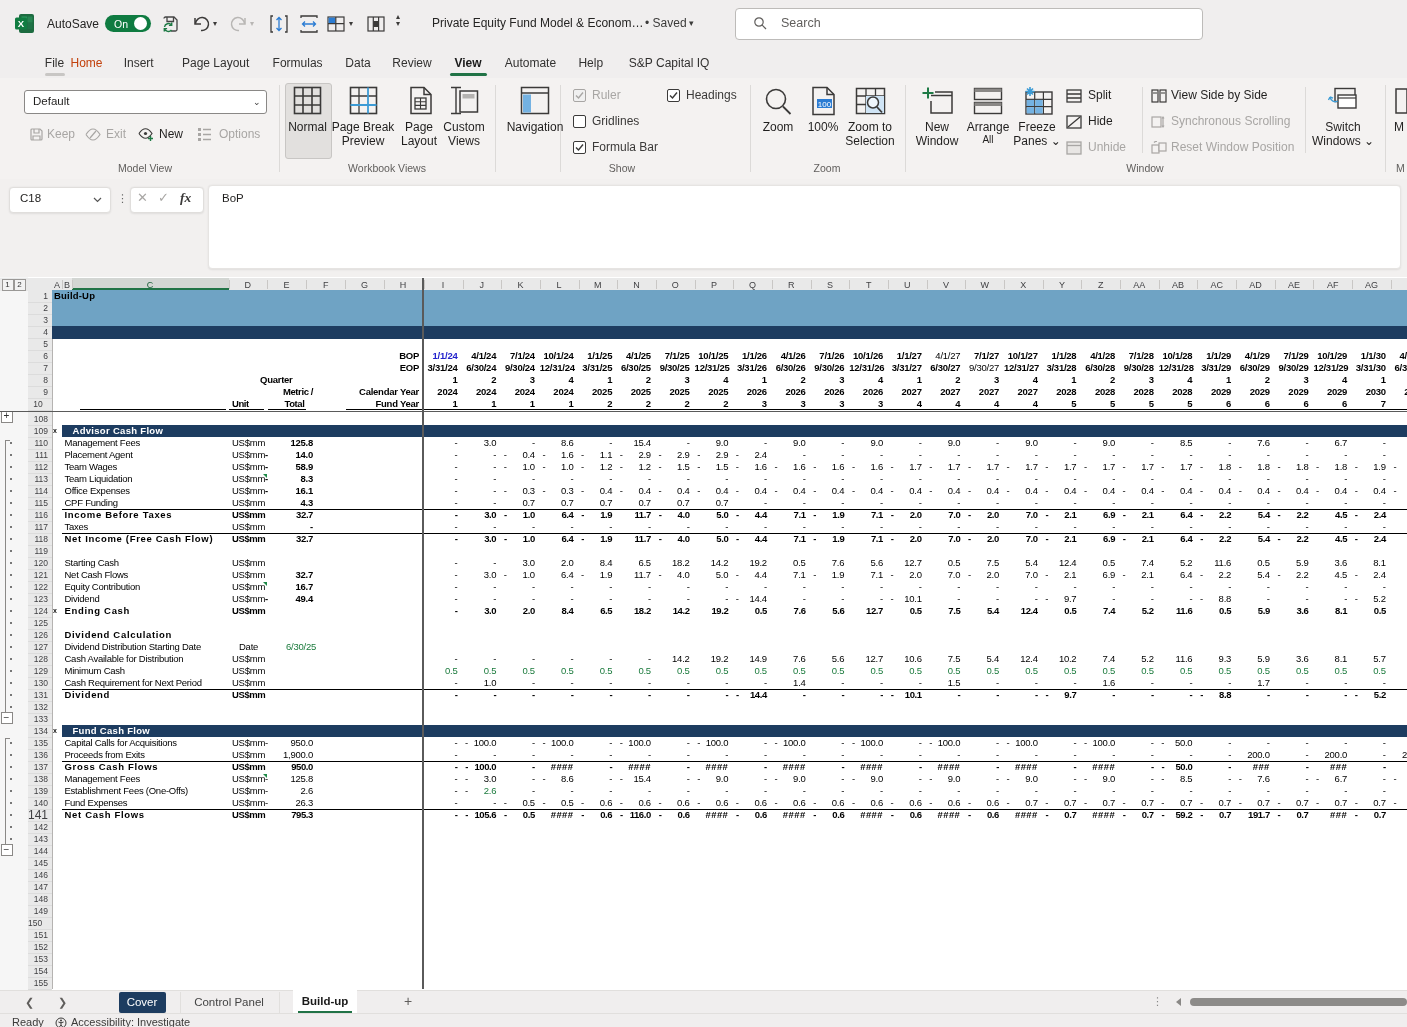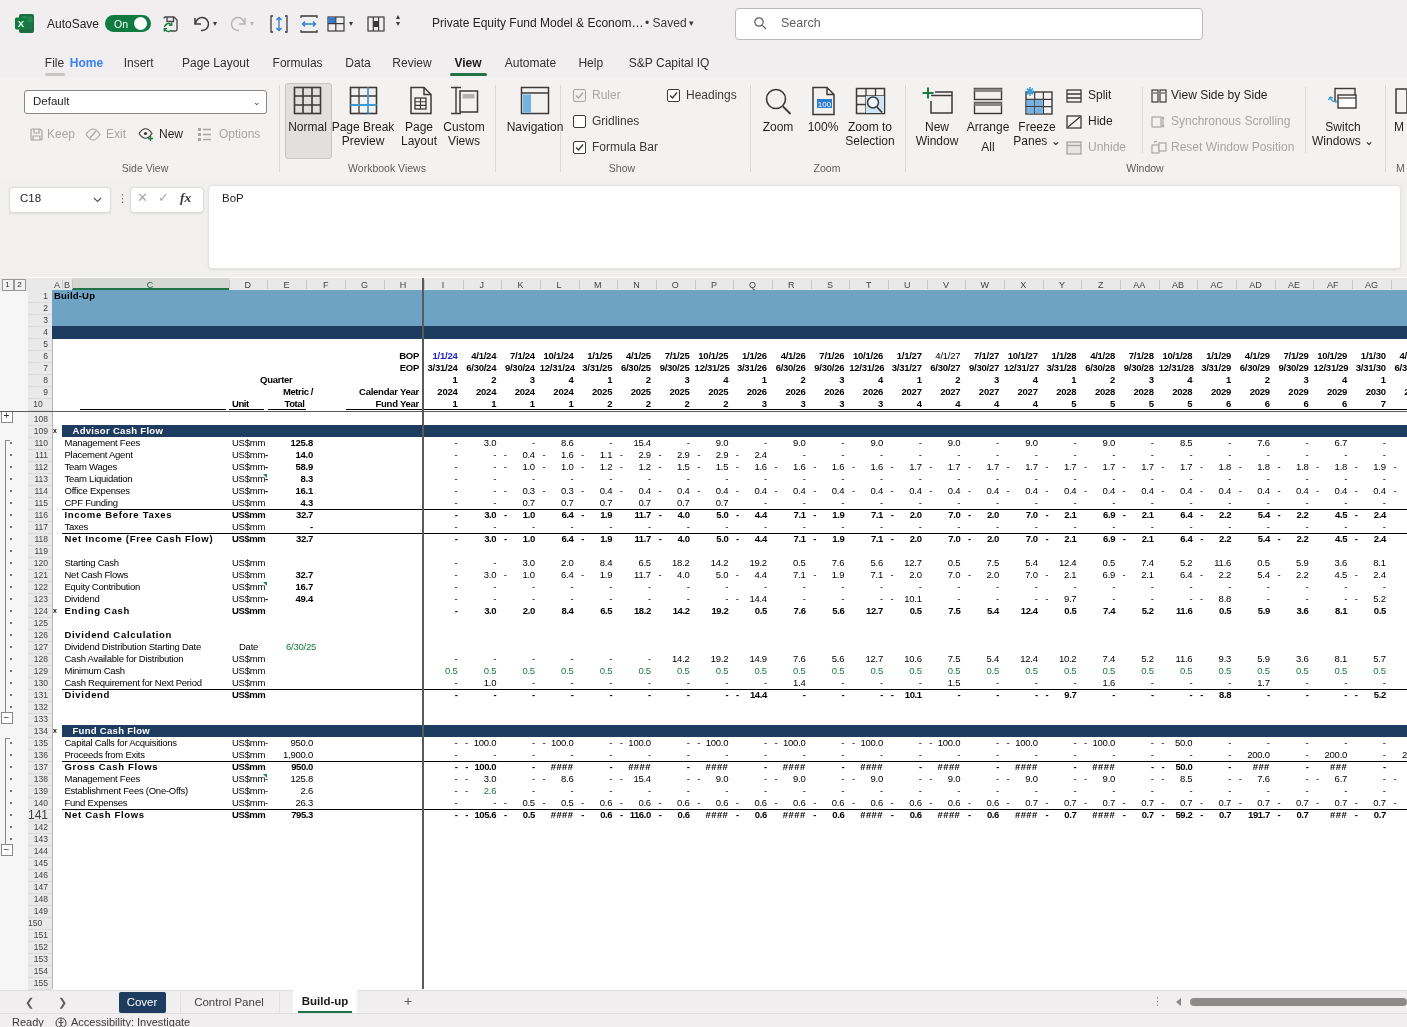--- a/index.html
+++ b/index.html
@@ -129,42 +129,42 @@
 <div class="ab" style="left:645px;top:16px;font-size:12px;color:#3b3a39">• Saved</div>
 <div class="ab" style="left:689px;top:18px;font-size:9px;color:#3b3a39">▾</div>
 <div class="ab" style="left:735px;top:8px;width:466px;height:30px;background:#fff;border:1px solid #bdbbb9;border-radius:4px"></div>
 <svg class="ab" style="left:753px;top:16px" width="14" height="14" viewBox="0 0 14 14" fill="none">
 <circle cx="6" cy="6" r="4.2" stroke="#605e5c" stroke-width="1.2"></circle>
     <path d="M9.2 9.2 L13 13" stroke="#605e5c" stroke-width="1.2"></path>
   </svg>
 <div class="ab" style="left:781px;top:16px;font-size:12.5px;color:#605e5c">Search</div>
 <div class="ab" style="left:0;top:48px;width:1407px;height:30px;background:#f0eeee"></div>
 <div class="ab" style="left:54.5px;top:56px;transform:translateX(-50%);font-size:12px;font-weight:400;color:#323130;white-space:nowrap">File</div>
-<div class="ab" style="left:86.5px;top:56px;transform:translateX(-50%);font-size:12px;font-weight:700;color:#3b82f6;white-space:nowrap">Home</div>
+<div class="ab" style="left:86.5px;top:56px;transform:translateX(-50%);font-size:12px;font-weight:400;color:#c2410c;white-space:nowrap">Home</div>
 <div class="ab" style="left:138.7px;top:56px;transform:translateX(-50%);font-size:12px;font-weight:400;color:#323130;white-space:nowrap">Insert</div>
 <div class="ab" style="left:215.7px;top:56px;transform:translateX(-50%);font-size:12px;font-weight:400;color:#323130;white-space:nowrap">Page Layout</div>
 <div class="ab" style="left:297.6px;top:56px;transform:translateX(-50%);font-size:12px;font-weight:400;color:#323130;white-space:nowrap">Formulas</div>
 <div class="ab" style="left:358px;top:56px;transform:translateX(-50%);font-size:12px;font-weight:400;color:#323130;white-space:nowrap">Data</div>
 <div class="ab" style="left:412px;top:56px;transform:translateX(-50%);font-size:12px;font-weight:400;color:#323130;white-space:nowrap">Review</div>
 <div class="ab" style="left:468px;top:56px;transform:translateX(-50%);font-size:12px;font-weight:700;color:#1a1a1a;white-space:nowrap">View</div>
 <div class="ab" style="left:530.4px;top:56px;transform:translateX(-50%);font-size:12px;font-weight:400;color:#323130;white-space:nowrap">Automate</div>
 <div class="ab" style="left:590.8px;top:56px;transform:translateX(-50%);font-size:12px;font-weight:400;color:#323130;white-space:nowrap">Help</div>
 <div class="ab" style="left:669.1px;top:56px;transform:translateX(-50%);font-size:12px;font-weight:400;color:#323130;white-space:nowrap">S&amp;P Capital IQ</div>
 <div class="ab" style="left:450px;top:73px;width:37px;height:3px;background:#217346;border-radius:2px"></div>
 <div class="ab" style="left:45px;top:73px;width:20px;height:3px;background:#c8c6c4;border-radius:2px"></div>
 <div class="ab" style="left:0;top:78px;width:1407px;height:101px;background:#f4f2f1;border-bottom:1px solid #dedcda"></div>
 <div class="ab" style="left:279px;top:85px;width:1px;height:87px;background:#dcdad8"></div>
 <div class="ab" style="left:495px;top:85px;width:1px;height:87px;background:#dcdad8"></div>
 <div class="ab" style="left:560px;top:85px;width:1px;height:87px;background:#dcdad8"></div>
 <div class="ab" style="left:750px;top:85px;width:1px;height:87px;background:#dcdad8"></div>
 <div class="ab" style="left:905px;top:85px;width:1px;height:87px;background:#dcdad8"></div>
 <div class="ab" style="left:1385px;top:85px;width:1px;height:87px;background:#dcdad8"></div>
 <div class="ab" style="left:1142px;top:87px;width:1px;height:66px;background:#dcdad8"></div>
 <div class="ab" style="left:1305px;top:87px;width:1px;height:66px;background:#dcdad8"></div>
-<div class="ab" style="left:145px;top:162px;transform:translateX(-50%);font-size:10.5px;color:#605e5c">Side View</div>
+<div class="ab" style="left:145px;top:162px;transform:translateX(-50%);font-size:10.5px;color:#605e5c">Model View</div>
 <div class="ab" style="left:387px;top:162px;transform:translateX(-50%);font-size:10.5px;color:#605e5c">Workbook Views</div>
 <div class="ab" style="left:622px;top:162px;transform:translateX(-50%);font-size:10.5px;color:#605e5c">Show</div>
 <div class="ab" style="left:827px;top:162px;transform:translateX(-50%);font-size:10.5px;color:#605e5c">Zoom</div>
 <div class="ab" style="left:1145px;top:162px;transform:translateX(-50%);font-size:10.5px;color:#605e5c">Window</div>
 <div class="ab" style="left:1396px;top:162px;font-size:10.5px;color:#605e5c">M</div>
 <div class="ab" style="left:24px;top:90px;width:241px;height:22px;background:#fff;border:1px solid #8a8886;border-radius:3px"></div>
 <div class="ab" style="left:33px;top:95px;font-size:11.5px;color:#201f1e">Default</div>
 <div class="ab" style="left:253px;top:97px;font-size:9px;color:#3b3a39">⌄</div>
 <svg class="ab" style="left:29px;top:127px" width="15" height="15" viewBox="0 0 15 15" fill="none">
 <path d="M2 3 a1 1 0 0 1 1-1 h8 l2 2 v8 a1 1 0 0 1 -1 1 h-9 a1 1 0 0 1 -1-1 z" stroke="#a8a6a4" stroke-width="1.2"></path>
@@ -268,21 +268,21 @@
   </svg>
 <div class="ab" style="left:937px;top:120px;transform:translateX(-50%);font-size:12px;color:#201f1e">New</div>
 <div class="ab" style="left:937px;top:134px;transform:translateX(-50%);font-size:12px;color:#201f1e">Window</div>
 <svg class="ab" style="left:973px;top:87px" width="30" height="28" viewBox="0 0 30 28" fill="none">
 <rect x="1.5" y="1.5" width="27" height="11" stroke="#3b3a39" stroke-width="1.4"></rect>
 <rect x="1.5" y="1.5" width="27" height="3.5" fill="#8a8886"></rect>
 <rect x="1.5" y="15.5" width="27" height="11" stroke="#3b3a39" stroke-width="1.4"></rect>
 <rect x="1.5" y="15.5" width="27" height="3.5" fill="#8a8886"></rect>
   </svg>
 <div class="ab" style="left:988px;top:120px;transform:translateX(-50%);font-size:12px;color:#201f1e">Arrange</div>
-<div class="ab" style="left:988px;top:140px;transform:translateX(-50%);font-size:12px;color:#201f1e">All</div>
+<div class="ab" style="left:988px;top:134px;transform:translateX(-50%);font-size:10px;color:#201f1e">All</div>
 <svg class="ab" style="left:1022px;top:86px" width="32" height="30" viewBox="0 0 32 30" fill="none">
 <rect x="4" y="6" width="26" height="22" stroke="#3b3a39" stroke-width="1.4"></rect>
 <path d="M4 13.3 H30 M4 20.6 H30 M12.7 6 V28 M21.4 6 V28" stroke="#3b3a39" stroke-width="1.2"></path>
 <rect x="4.7" y="13.9" width="7.4" height="6.1" fill="#74b2e2"></rect>
     <rect x="13.3" y="13.9" width="7.4" height="6.1" fill="#74b2e2"></rect>
 <rect x="4.7" y="21.2" width="7.4" height="6.2" fill="#74b2e2"></rect>
     <rect x="13.3" y="21.2" width="7.4" height="6.2" fill="#74b2e2"></rect>
 <path d="M8 1 v9 M3.5 5.5 h9 M5 2.5 l6 6 M11 2.5 l-6 6" stroke="#3c9bd5" stroke-width="1.6"></path>
   </svg>
 <div class="ab" style="left:1037px;top:120px;transform:translateX(-50%);font-size:12px;color:#201f1e">Freeze</div>
@@ -617,21 +617,21 @@
     <span class="kM" style="font-weight:700">3/31/25</span>
     <span class="kN" style="font-weight:700">6/30/25</span>
     <span class="kO" style="font-weight:700">9/30/25</span>
     <span class="kP" style="font-weight:700">12/31/25</span>
     <span class="kQ" style="font-weight:700">3/31/26</span>
     <span class="kR" style="font-weight:700">6/30/26</span>
     <span class="kS" style="font-weight:700">9/30/26</span>
     <span class="kT" style="font-weight:700">12/31/26</span>
     <span class="kU" style="font-weight:700">3/31/27</span>
     <span class="kV" style="font-weight:700">6/30/27</span>
-    <span class="kW" style="font-weight:700">9/30/27</span>
+    <span class="kW" style="font-weight:400">9/30/27</span>
     <span class="kX" style="font-weight:700">12/31/27</span>
     <span class="kY" style="font-weight:700">3/31/28</span>
     <span class="kZ" style="font-weight:700">6/30/28</span>
     <span class="kAA" style="font-weight:700">9/30/28</span>
     <span class="kAB" style="font-weight:700">12/31/28</span>
     <span class="kAC" style="font-weight:700">3/31/29</span>
     <span class="kAD" style="font-weight:700">6/30/29</span>
     <span class="kAE" style="font-weight:700">9/30/29</span>
     <span class="kAF" style="font-weight:700">12/31/29</span>
     <span class="kAG" style="font-weight:700">3/31/30</span>

